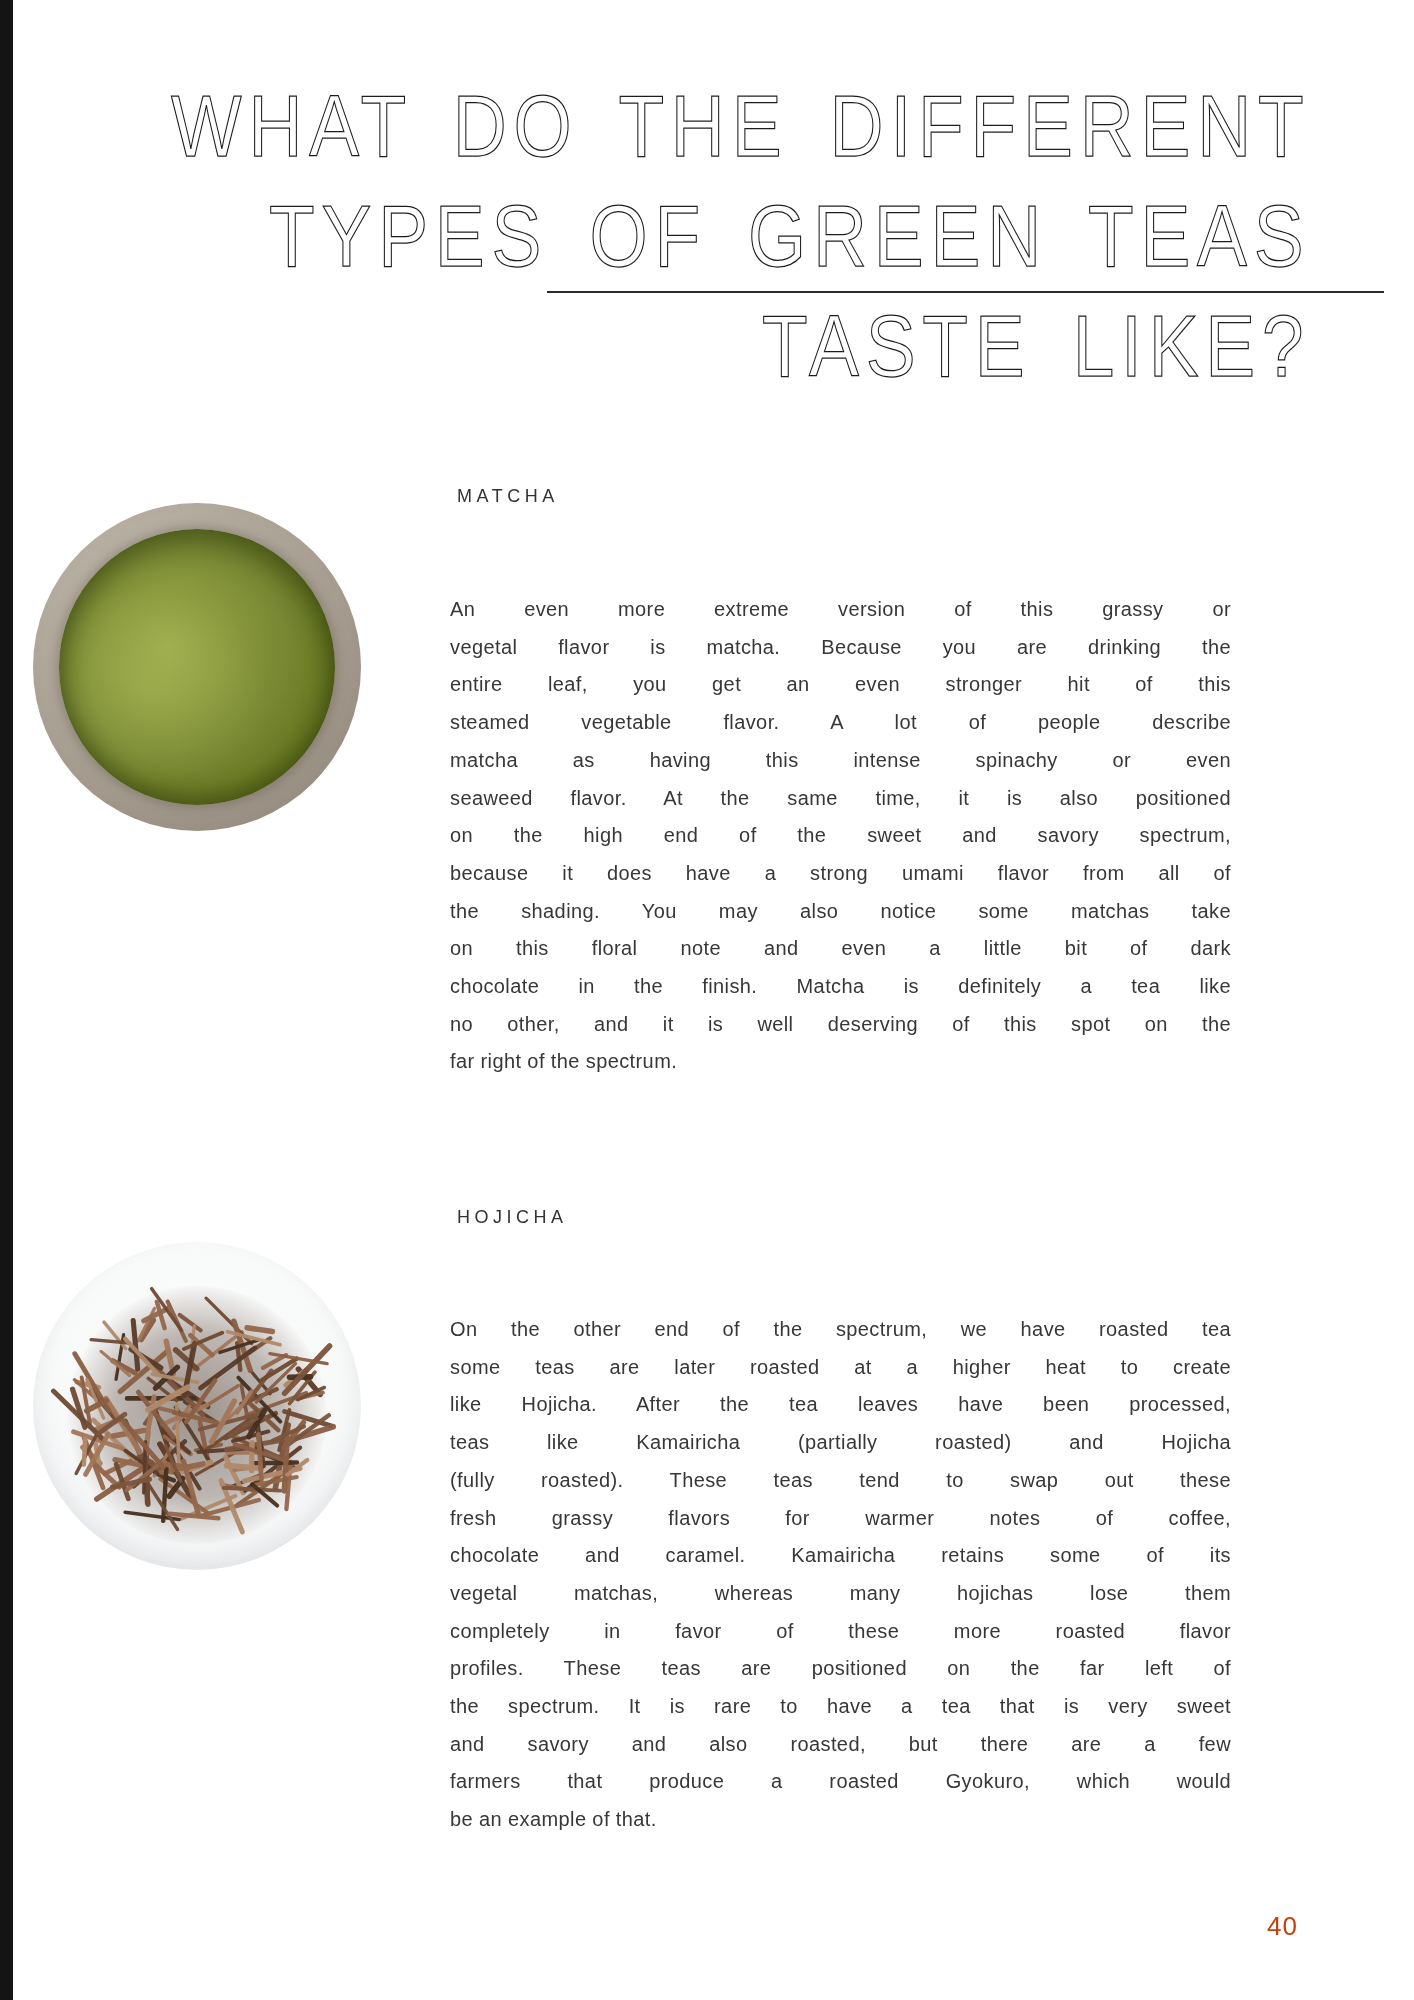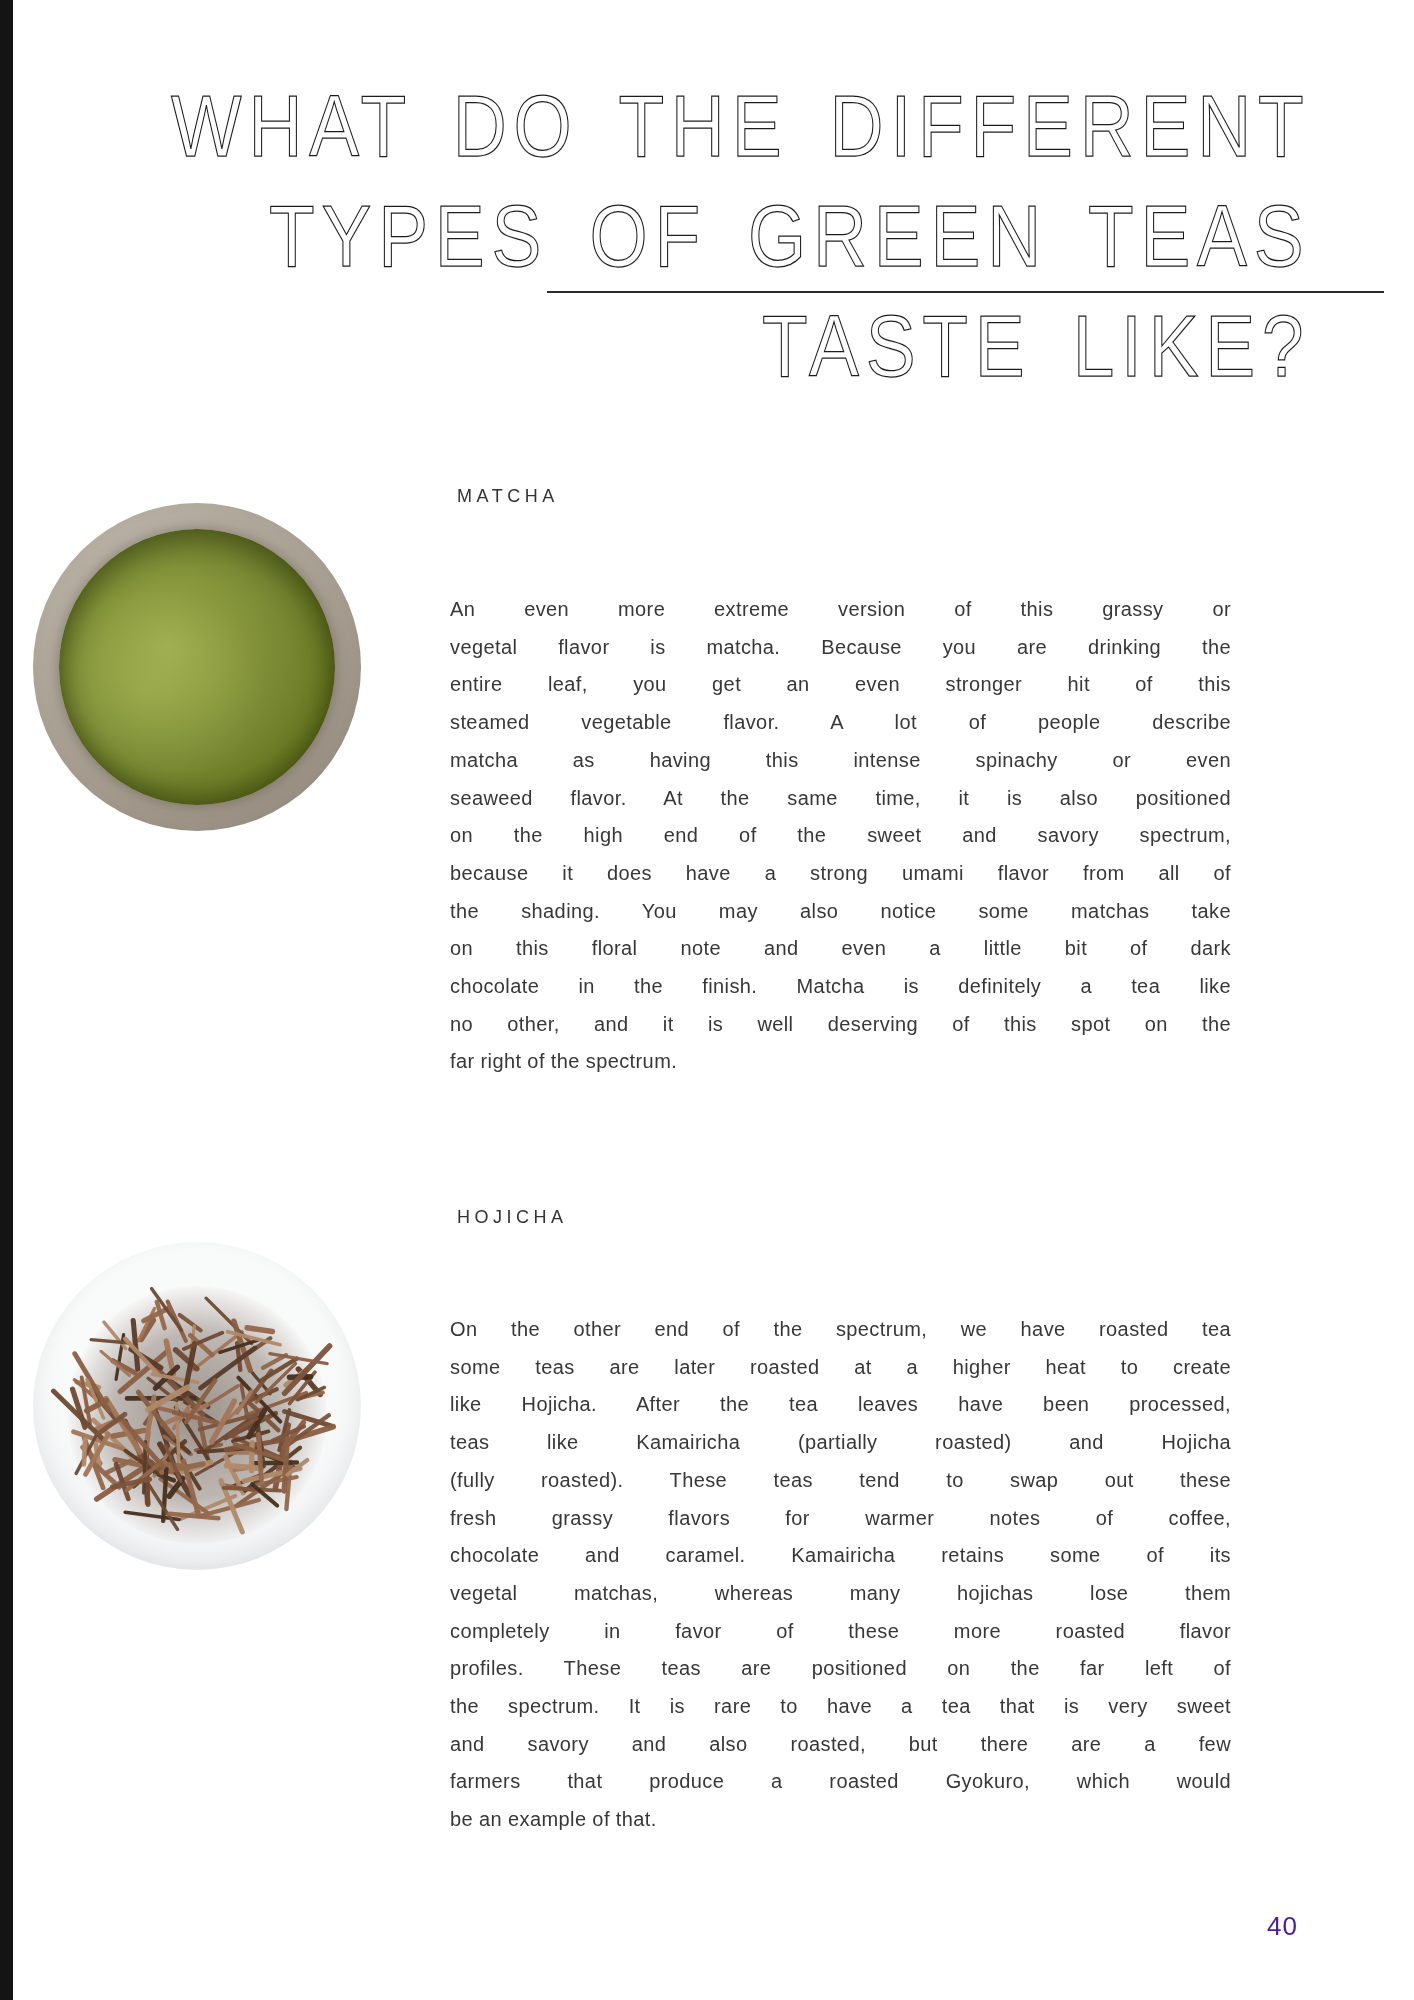--- a/index.html
+++ b/index.html
@@ -115,21 +115,21 @@
       rgba(62,41,28,0.5) 0%, rgba(62,41,28,0.32) 45%,
       rgba(62,41,28,0.12) 62%, rgba(62,41,28,0) 72%);
   }
   .twigs-svg { position:absolute; left:0; top:0; }
 
   
   .page-number {
     position:absolute;
     top:1913px; right:86px;
     font-size:26px; line-height:26px;
-    color:#4c1d95;
+    color:#c2410c;
     letter-spacing:1px;
   }
 </style>
 </head>
 <body>
 
 <div class="page">
 
   <div class="spine"></div>
 

